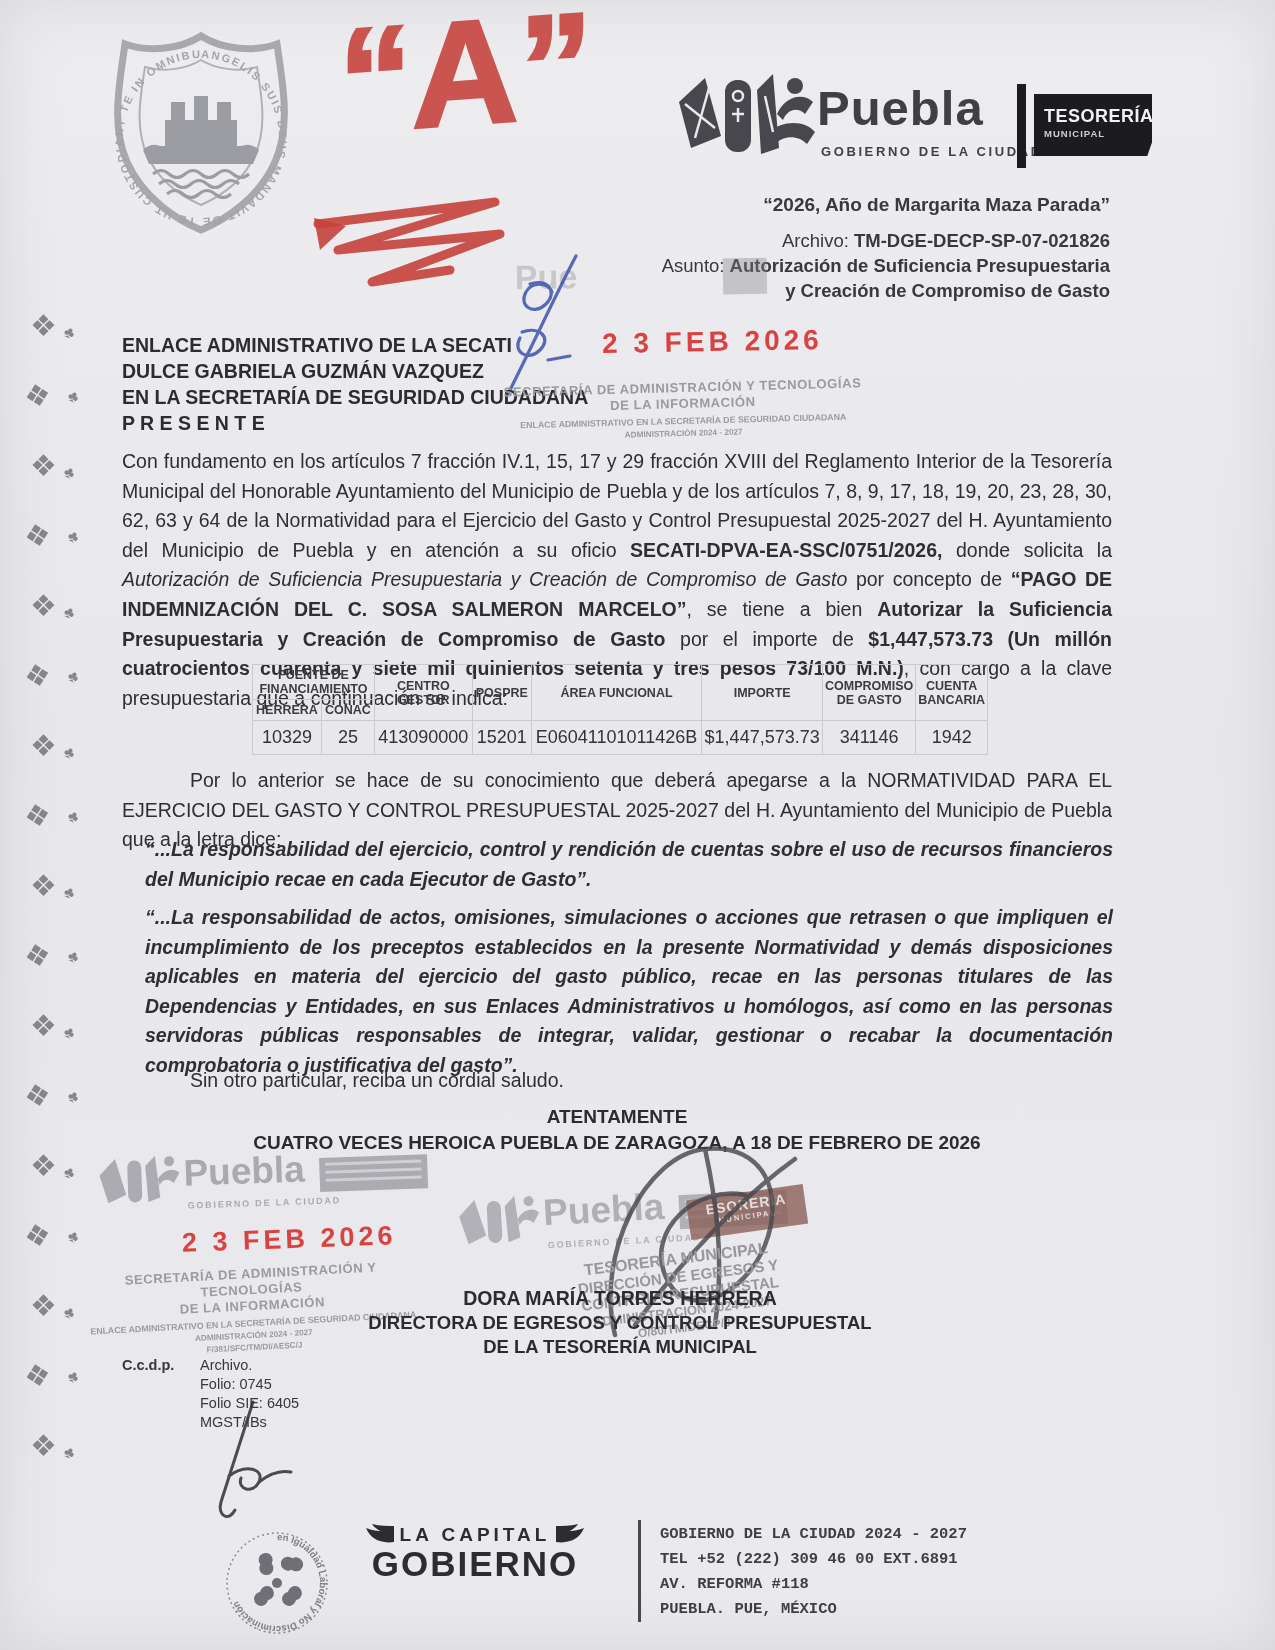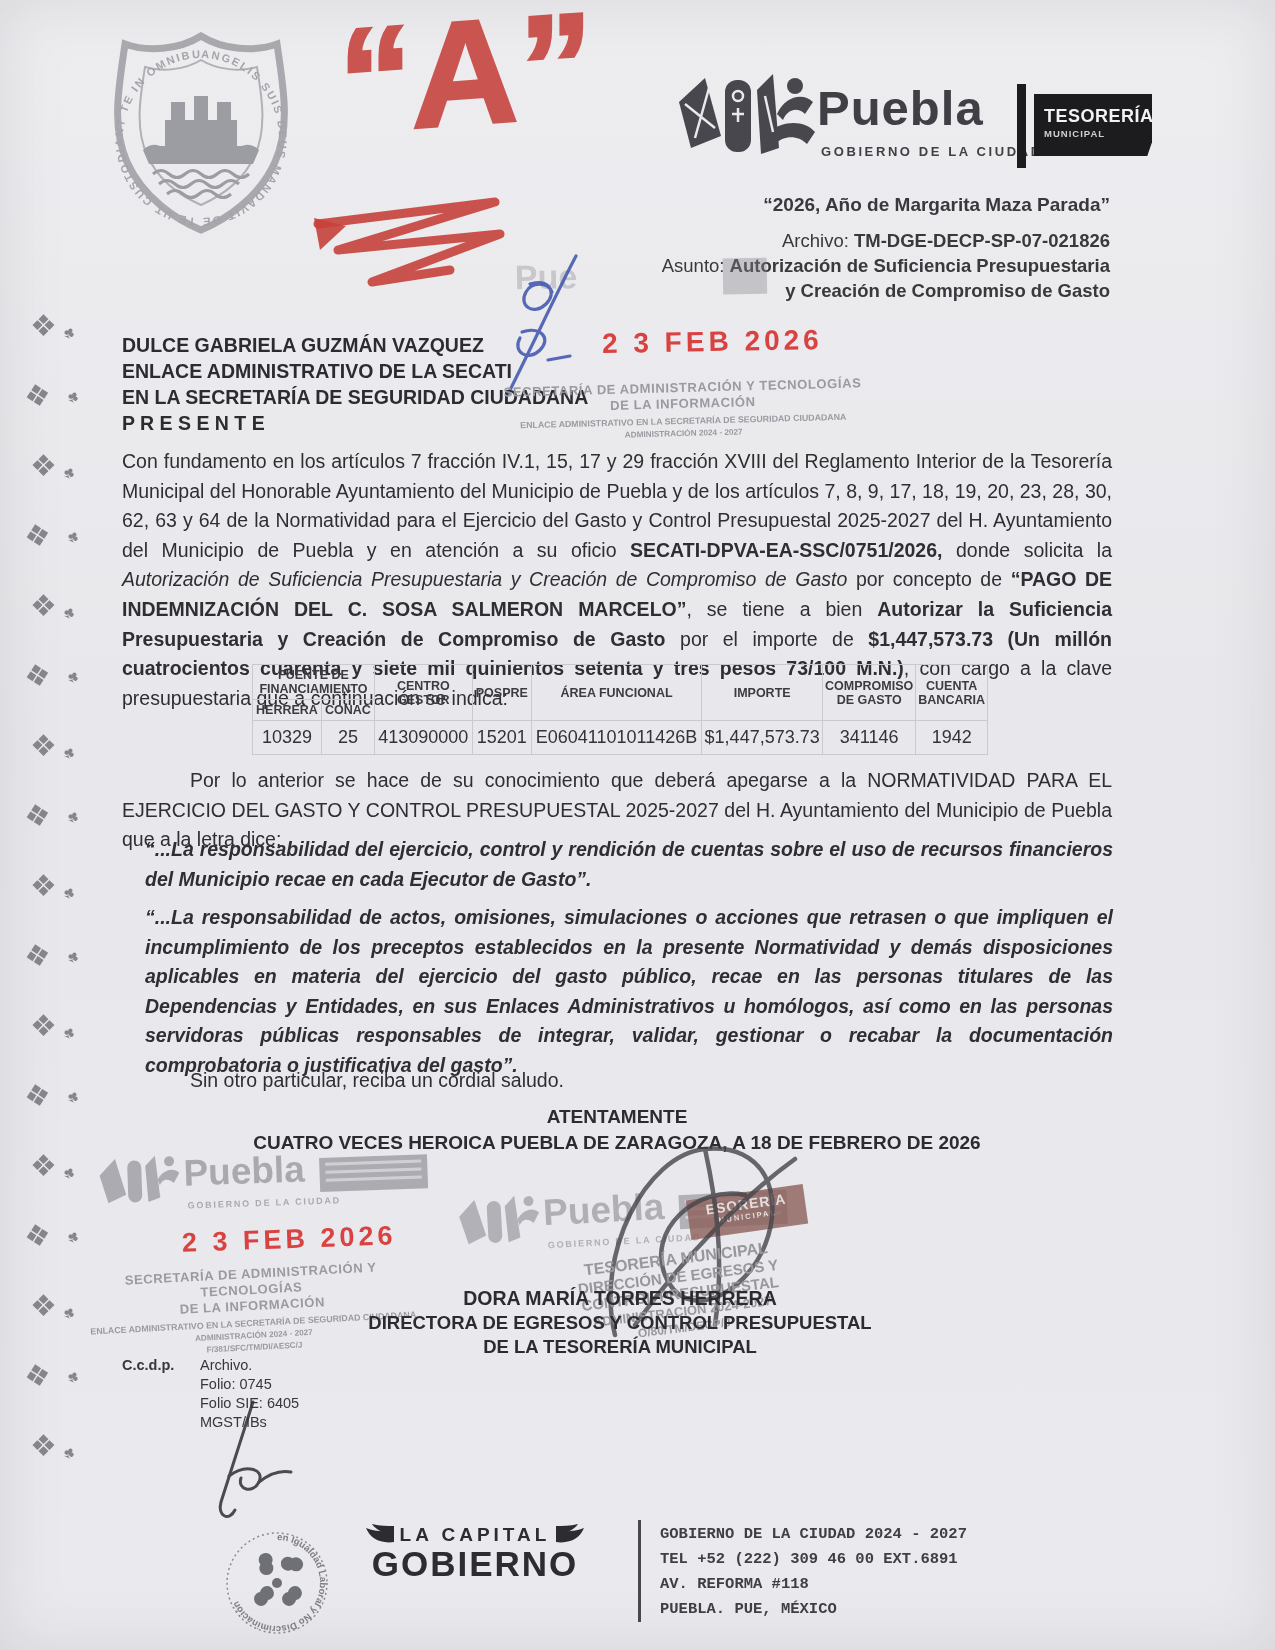--- a/index.html
+++ b/index.html
@@ -266,22 +266,22 @@
       <path d="M98 8 C80 42 58 90 30 146"></path>
       <path d="M52 36 C70 30 80 44 68 56 C56 68 40 58 48 44 C54 33 70 34 74 44"></path>
       <path d="M44 84 C62 78 74 90 62 102 C50 114 34 104 42 90"></path>
       <path d="M70 112 L92 108"></path>
     </g>
   </svg>
 
   <div class="abs datestamp date1">2 3 FEB 2026</div>
 
   <div class="abs recipient">
+    <div>ENLACE ADMINISTRATIVO DE LA SECATI</div>
     <div>DULCE GABRIELA GUZMÁN VAZQUEZ</div>
-    <div>ENLACE ADMINISTRATIVO DE LA SECATI</div>
     <div>EN LA SECRETARÍA DE SEGURIDAD CIUDADANA</div>
     <div>P R E S E N T E</div>
   </div>
 
   <div class="abs gstamp gstamp-top">
     <div class="l1">SECRETARÍA DE ADMINISTRACIÓN Y TECNOLOGÍAS</div>
     <div class="l2">DE LA INFORMACIÓN</div>
     <div class="l3">ENLACE ADMINISTRATIVO EN LA SECRETARÍA DE SEGURIDAD CIUDADANA</div>
     <div class="l4">ADMINISTRACIÓN 2024 - 2027</div>
   </div>

